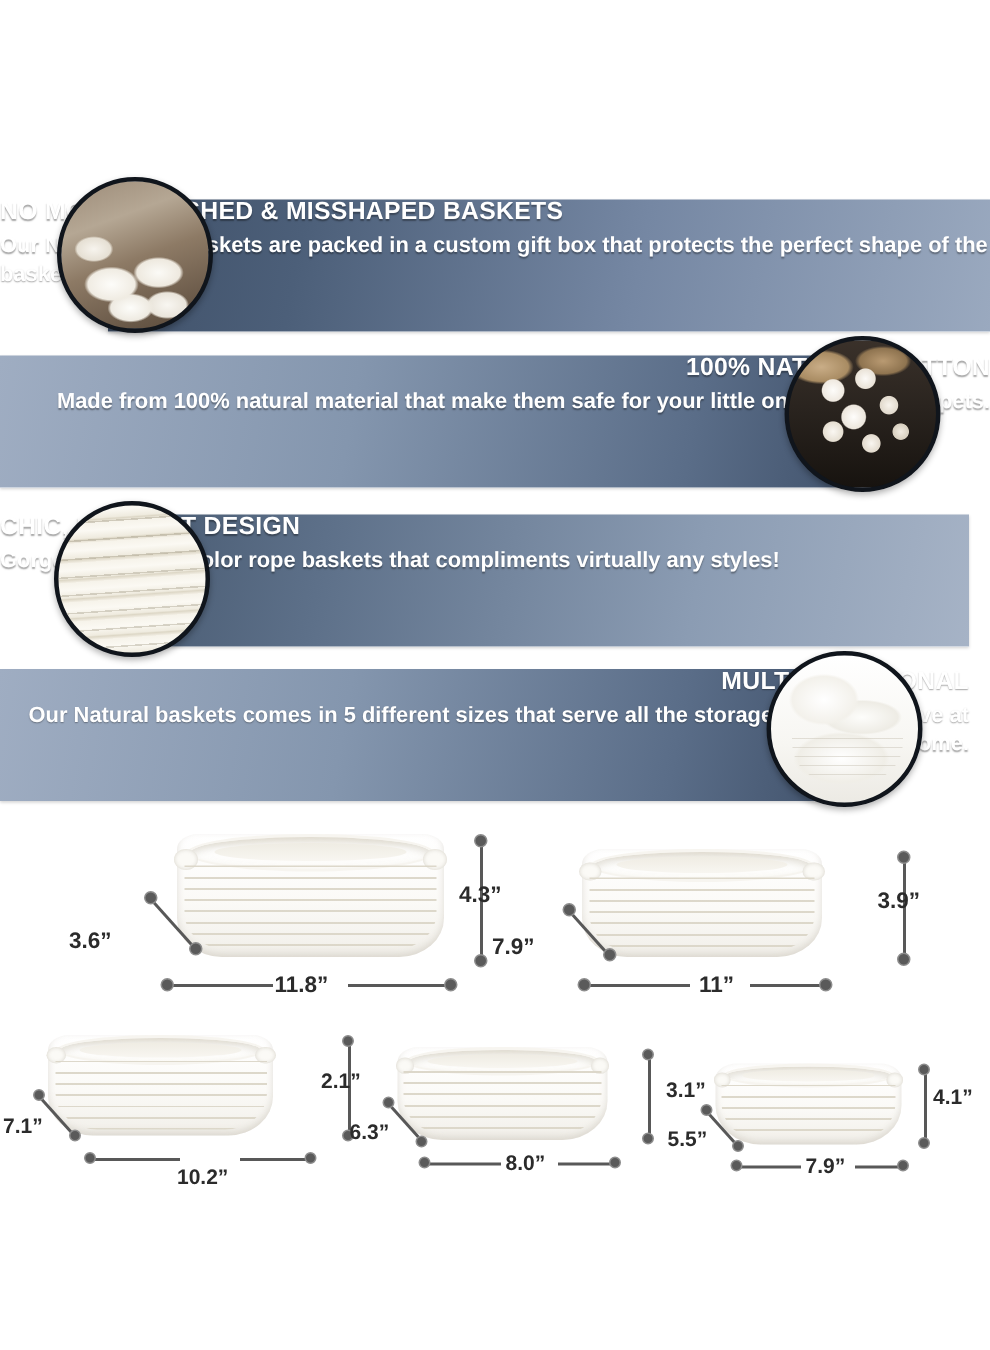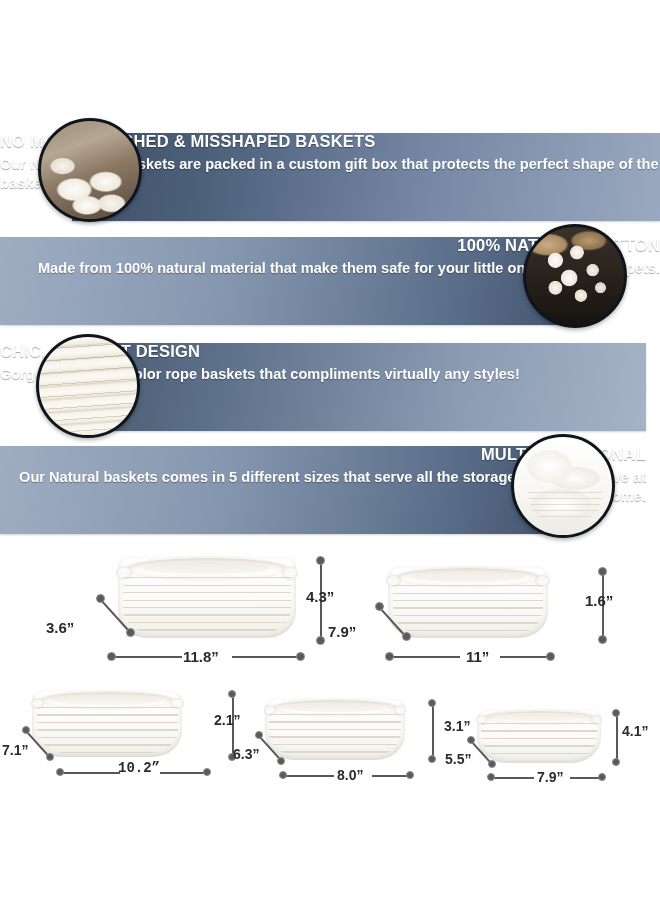--- a/index.html
+++ b/index.html
@@ -281,21 +281,21 @@
         <div class="rim-inner"></div>
       </div>
       <div class="handle-l"></div>
       <div class="handle-r"></div>
       <div class="coils"></div>
     </div>
 
     <div class="dim-line v" style="left:602px; top:572px; height:67px;"></div>
     <div class="dot" style="left:598px; top:567px;"></div>
     <div class="dot" style="left:598px; top:635px;"></div>
-    <div class="dim-label" style="left:585px; top:592px;">1.6”</div>
+    <div class="dim-label" style="left:585px; top:592px;">3.9”</div>
 
     <div class="diag-line" style="left:379px; top:606px; width:40px; transform:rotate(48deg);"></div>
     <div class="dot" style="left:375px; top:602px;"></div>
     <div class="dot" style="left:402px; top:632px;"></div>
     <div class="dim-label" style="left:328px; top:623px;">7.9”</div>
 
     <div class="dim-line h" style="left:390px; top:656px; width:70px;"></div>
     <div class="dim-line h" style="left:500px; top:656px; width:50px;"></div>
     <div class="dot" style="left:385px; top:652px;"></div>
     <div class="dot" style="left:546px; top:652px;"></div>
@@ -319,21 +319,21 @@
 
     <div class="diag-line" style="left:26px; top:730px; width:36px; transform:rotate(48deg);"></div>
     <div class="dot sm" style="left:22px; top:726px;"></div>
     <div class="dot sm" style="left:46px; top:753px;"></div>
     <div class="dim-label sm" style="left:2px; top:742px;">7.1”</div>
 
     <div class="dim-line h" style="left:60px; top:772px; width:60px;"></div>
     <div class="dim-line h" style="left:160px; top:772px; width:46px;"></div>
     <div class="dot sm" style="left:56px; top:768px;"></div>
     <div class="dot sm" style="left:203px; top:768px;"></div>
-    <div class="dim-label sm" style="left:118px; top:760px;font-family:Liberation Mono, monospace;">10.2”</div>
+    <div class="dim-label sm" style="left:118px; top:776px;">10.2”</div>
   </div>
 
   <div class="basket-fig">
     <div class="basket" style="left:265px; top:698px; width:140px; height:62px;">
       <div class="rim">
         <div class="rim-inner"></div>
       </div>
       <div class="handle-l"></div>
       <div class="handle-r"></div>
       <div class="coils"></div>

